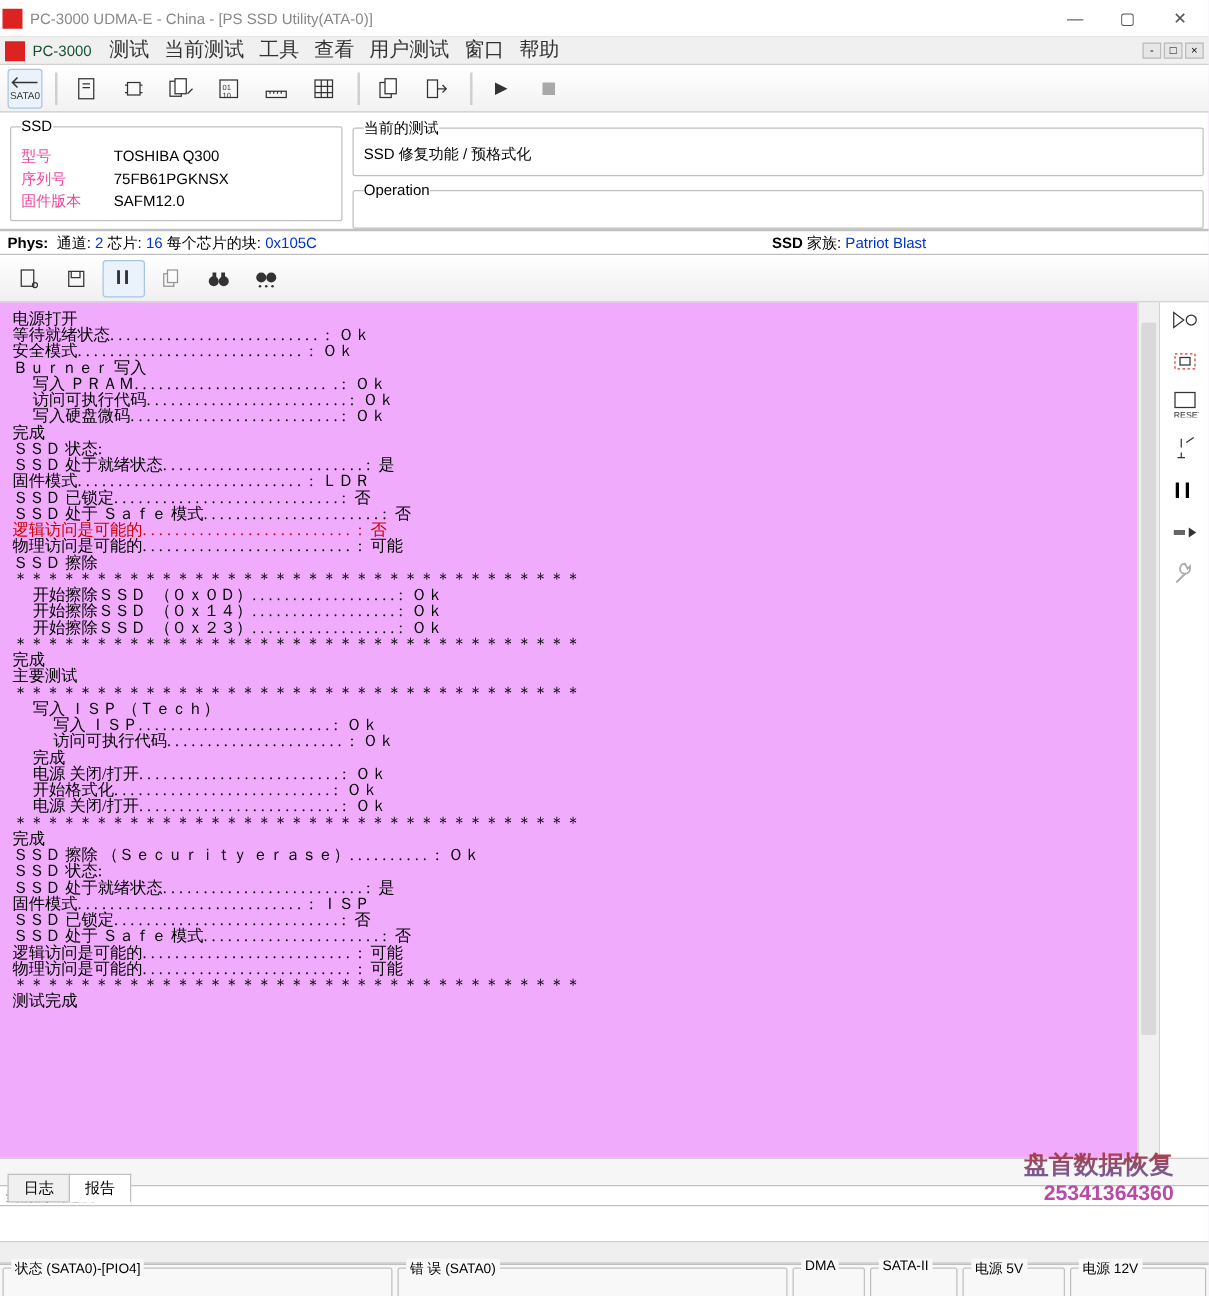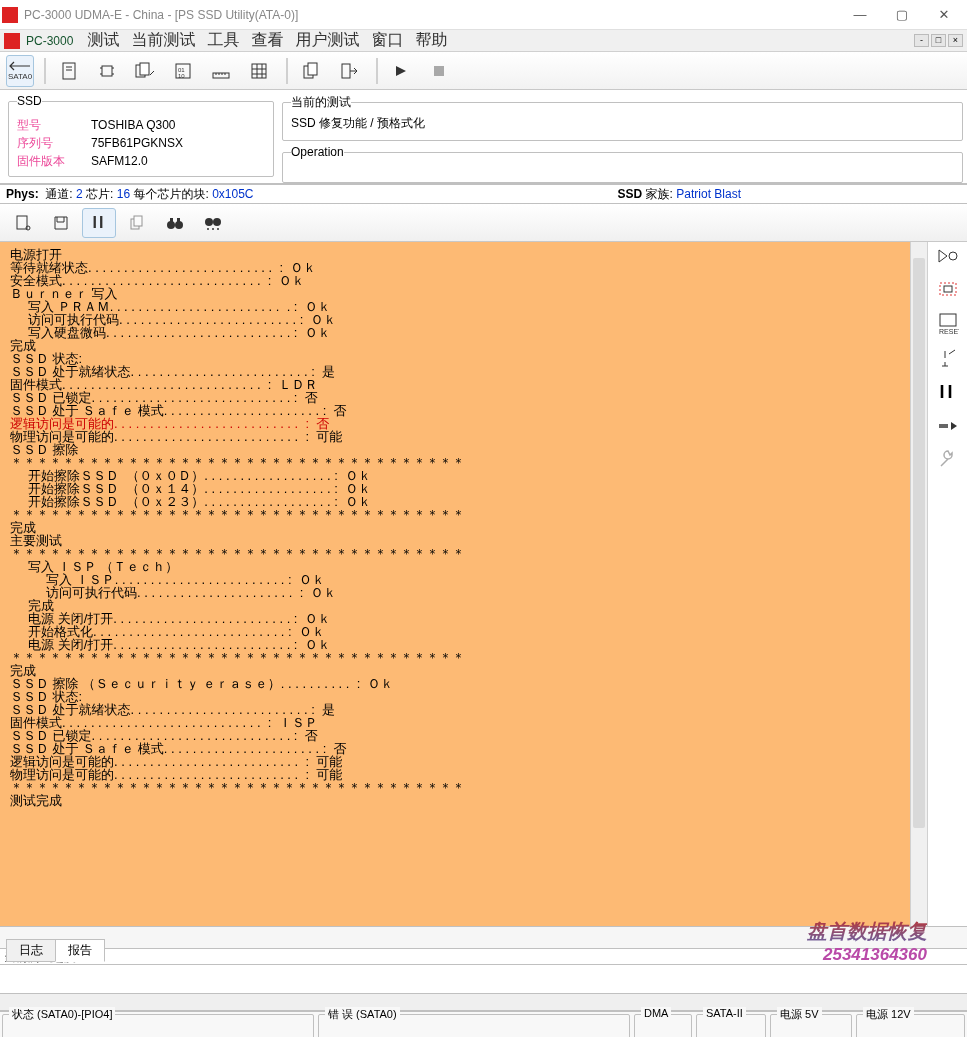--- a/index.html
+++ b/index.html
@@ -28,26 +28,26 @@
 .right-panels fieldset { border: 1px solid #c0c0c0; border-radius: 2px; margin: 4px 4px 0 0; padding: 4px 8px 8px 8px; }
 .right-panels legend { font-size: 12px; }
 .phys-row { height: 20px; background: #fff; border-top: 1px solid #c0c0c0; border-bottom: 1px solid #c0c0c0; display: flex; align-items: center; padding: 0 6px; font-size: 12px; }
 .phys-row b { font-weight: bold; }
 .phys-row .blue { color: #0033cc; }
 .phys-row .ssd-family { margin-left: auto; margin-right: 220px; }
 .midtoolbar { height: 38px; background: linear-gradient(#fff,#f0f0f0); border-bottom: 1px solid #c8c8c8; display: flex; align-items: center; padding: 0 6px; }
 .midtoolbar .tbtn2 { width: 34px; height: 30px; display: flex; align-items: center; justify-content: center; margin-right: 4px; font-size: 16px; color: #333; }
 .midtoolbar .pause { border: 1px solid #a6c6df; background: #eaf2fb; border-radius: 3px; font-weight: bold; letter-spacing: 2px; }
 .log-area { display: flex; height: 684px; }
-.log-text { flex: 1; background: #fdba74; font-family: Liberation Sans, sans-serif; font-size: 13px; line-height: 13px; white-space: pre; padding: 6px 10px; overflow: hidden; position: relative; }
+.log-text { flex: 1; background: #f0abfc; font-family: Liberation Serif, serif; font-size: 13px; line-height: 13px; white-space: pre; padding: 6px 10px; overflow: hidden; position: relative; }
 .log-text .red { color: #c00; }
 .log-vscroll { width: 17px; background: #f0f0f0; border-left: 1px solid #d0d0d0; position: relative; }
 .log-vscroll .thumb { position: absolute; left: 2px; right: 2px; top: 16px; height: 570px; background: #d9d9d9; border-radius: 2px; }
 .side-tools { width: 40px; background: #fff; border-left: 1px solid #d0d0d0; display: flex; flex-direction: column; align-items: center; padding-top: 6px; gap: 14px; font-size: 14px; }
-.watermark { position: absolute; right: 40px; bottom: 72px; text-align: right; font-style: italic; }
+.watermark { position: absolute; right: 28px; bottom: 72px; text-align: right; }
 .watermark .l1 { font-size: 20px; background: linear-gradient(#b33,#66a); -webkit-background-clip: text; background-clip: text; color: transparent; font-weight: bold; }
 .watermark .l2 { font-size: 17px; color: #b94aa8; font-weight: bold; }
 .tabs-row { height: 22px; background: #f6f6f6; border-top: 1px solid #c0c0c0; display: flex; align-items: flex-end; padding-left: 6px; }
 .tabs-row .tab { padding: 2px 12px; font-size: 12px; border: 1px solid #c0c0c0; background: #f0f0f0; margin-right: -1px; position: relative; top: 14px; }
 .tabs-row .tab.active { background: #fff; border-bottom: 1px solid #fff; }
 .progress-label { height: 16px; font-size: 12px; padding-left: 4px; background: #fff; border-top: 1px solid #c0c0c0; }
 .progress-blank { height: 30px; background: #fff; border-top: 1px solid #c0c0c0; border-bottom: 1px solid #c0c0c0; }
 .progress-scroll { height: 17px; background: #efefef; border-bottom: 1px solid #c0c0c0; }
 .status-row { display: flex; background: #f8f8f8; height: 52px; border-top: 1px solid #c0c0c0; }
 .status-group { border: 1px solid #c0c0c0; margin: 2px; border-radius: 2px; padding: 1px 4px 2px 4px; position: relative; }

